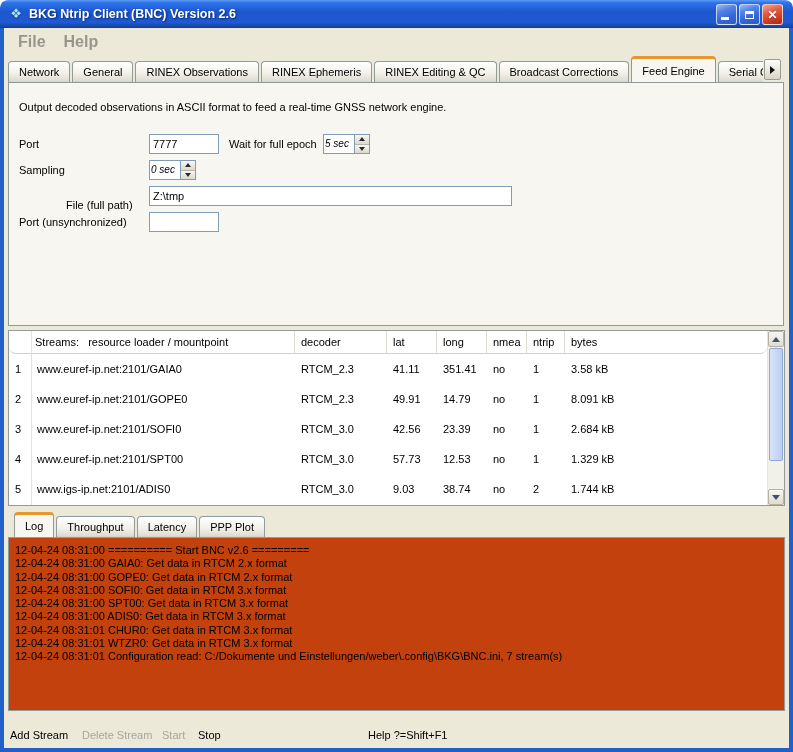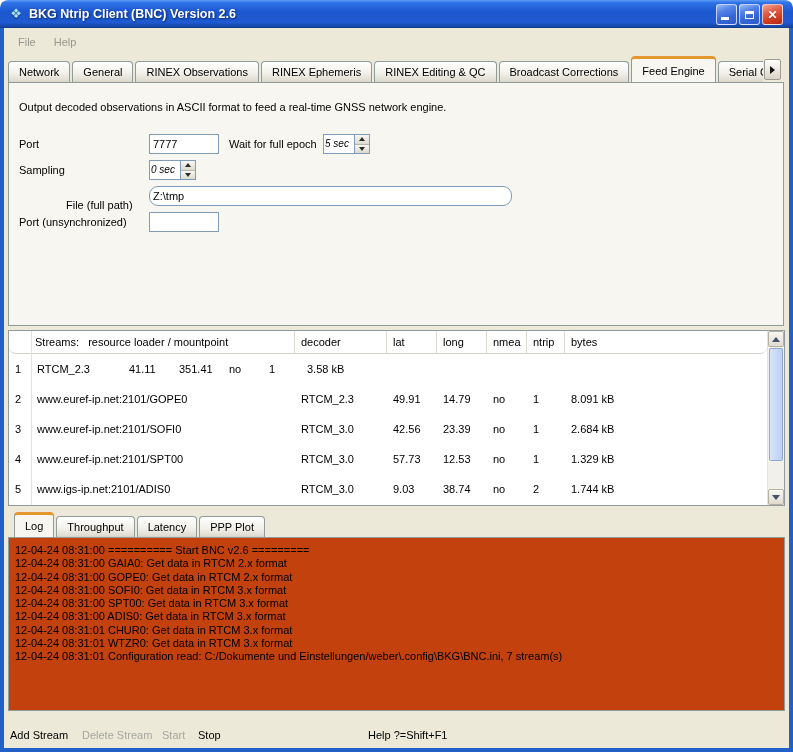--- a/index.html
+++ b/index.html
@@ -27,21 +27,21 @@
     display:flex; align-items:center; justify-content:center; position:relative; }
   .winbtn.blue { background:linear-gradient(160deg,#9CBCF8 0%,#5584E8 30%,#3567D8 62%,#2E5AC8 100%); }
   .winbtn.red  { background:linear-gradient(160deg,#F0A894 0%,#E2604A 35%,#D23C24 68%,#A82A16 100%); }
   .glyph-min { position:absolute; left:4px; bottom:4px; width:8px; height:3px; background:#fff; }
   .glyph-max { width:9px; height:8px; border:1px solid #fff; border-top-width:3px; }
   .glyph-close { color:#fff; font-size:12px; font-weight:bold; text-shadow:0 1px 1px rgba(0,0,0,.35); }
 
   
   .menubar { position:absolute; left:4px; right:4px; top:28px; height:27px;
     background:#ECE9D8; display:flex; align-items:center; padding-left:5px; }
-  .menu-item { padding:3px 9px; font-size:11px; color:#96968C; }
+  .menu-item { padding:3px 9px; font-size:16px; color:#96968C;font-weight:bold; }
 
   
   .tabbar { position:absolute; display:flex; align-items:flex-end; z-index:3; }
   .tabbar.top { left:8px; top:56px; width:755px; height:26px; overflow:hidden; }
   .tabbar.bottom { left:14px; top:512px; height:25px; }
   .tab { flex:0 0 auto; height:21px; padding:4px 10px; margin-right:2px; font-size:11px;
     color:#000; white-space:nowrap; line-height:13px;
     background:linear-gradient(180deg,#FFFFFF 0%,#F2F1EA 55%,#E0DDD2 92%,#D2CFC2 100%);
     border:1px solid #919B9C; border-bottom:none; border-radius:4px 4px 0 0; }
   .tabbar.top .tab.active { height:26px; padding-top:6px; }
@@ -184,41 +184,42 @@
         <div class="spin-btn">
             <span class="tri-up"></span>
           </div>
         <div class="spin-btn">
             <span class="tri-down"></span>
           </div>
       </div>
     </div>
 
     <div class="field-label" style="left:10px; top:116px;margin-left:47px;">File (full path)</div>
-    <input class="txt" style="left: 140px; top: 103px; width: 363px; border-radius: 9px;" value="Z:\tmp">
+    <input class="txt" style="left: 140px; top: 103px; width: 363px;" value="Z:\tmp">
 
     <div class="field-label" style="left:10px; top:133px;">Port (unsynchronized)</div>
     <input class="txt" style="left: 140px; top: 129px; width: 70px;" value="">
   </div>
 
   <div class="tableframe">
     <div class="table-main">
       <div class="vline-num"></div>
       <div class="thead">
         <div class="th mount">Streams:   resource loader / mountpoint</div>
         <div class="th decoder">decoder</div>
         <div class="th lat">lat</div>
         <div class="th long">long</div>
         <div class="th nmea">nmea</div>
         <div class="th ntrip">ntrip</div>
         <div class="th bytes">bytes</div>
       </div>
 
       <div class="trow">
         <div class="td num">1</div>
+        <div class="td mount">www.euref-ip.net:2101/GAIA0</div>
         <div class="td decoder">RTCM_2.3</div>
         <div class="td lat">41.11</div>
         <div class="td long">351.41</div>
         <div class="td nmea">no</div>
         <div class="td ntrip">1</div>
         <div class="td bytes">3.58 kB</div>
       </div>
       <div class="trow">
         <div class="td num">2</div>
         <div class="td mount">www.euref-ip.net:2101/GOPE0</div>

